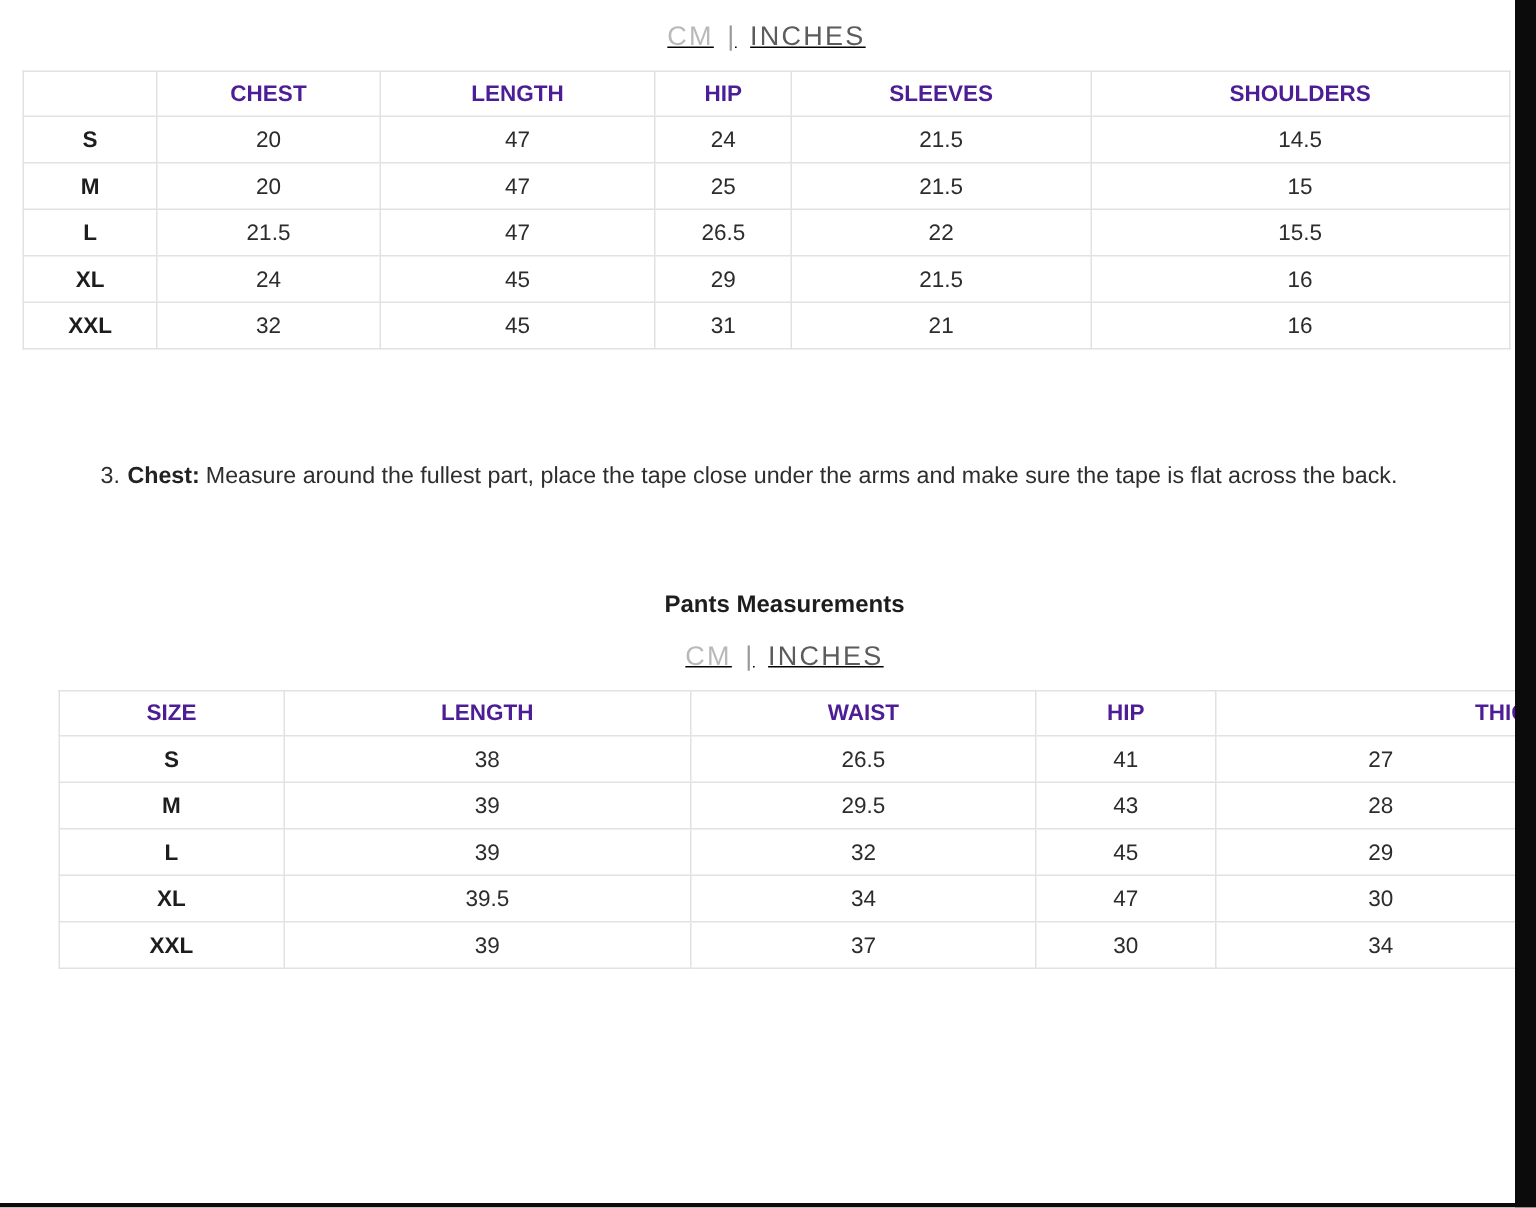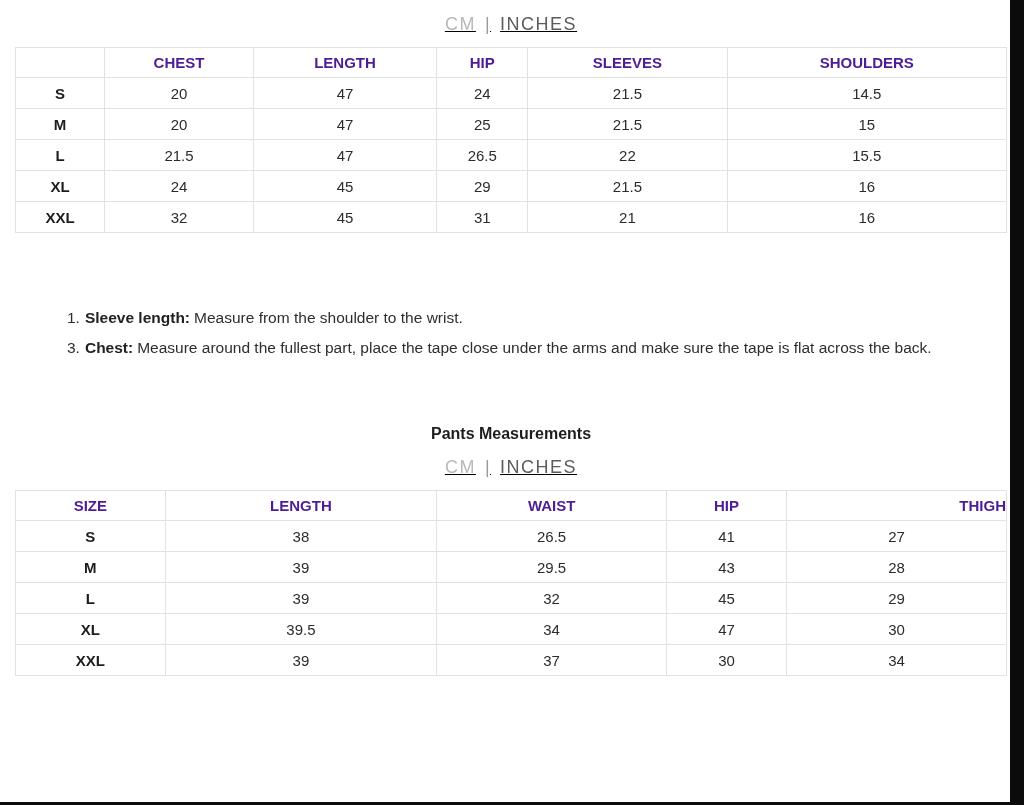--- a/index.html
+++ b/index.html
@@ -74,21 +74,21 @@
     margin-left: 52px;
     width: 935px;
     font-size: 15.5px;
     color: #2e2e2e;
     line-height: 30px;
   }
   .note b { color: #222222; }
   .note .note-num { margin-right: 5px; }
   .note b { margin-right: 4px; }
 
-  .pants-block { margin-top: 38px; }
+  .pants-block { margin-top: 38px; margin-left: 24px; }
 
   .edge-bar-right {
     position: absolute;
     top: 0; right: 0;
     width: 14px; height: 805px;
     background: #0b0b0b;
   }
   .edge-bar-bottom {
     position: absolute;
     left: 0; bottom: 0;
@@ -155,21 +155,20 @@
             <td>45</td>
             <td>31</td>
             <td>21</td>
             <td>16</td>
           </tr>
         </tbody>
     </table>
   </div>
 
   <div class="notes">
-      <div class="note"><span class="note-num">1.</span><b>Sleeve length:</b><span>Measure from the shoulder to the wrist.</span></div>
       <div class="note"><span class="note-num">3.</span><b>Chest:</b><span>Measure around the fullest part, place the tape close under the arms and make sure the tape is flat across the back.</span></div>
     </div>
 
   <div class="pants-block">
     <div class="section-title">Pants Measurements</div>
     <div class="units">
       <span class="unit-cm">CM</span><span class="unit-sep">|</span><span class="unit-inches">INCHES</span>
     </div>
     <table class="size-table" id="pants-table">
       <thead>

